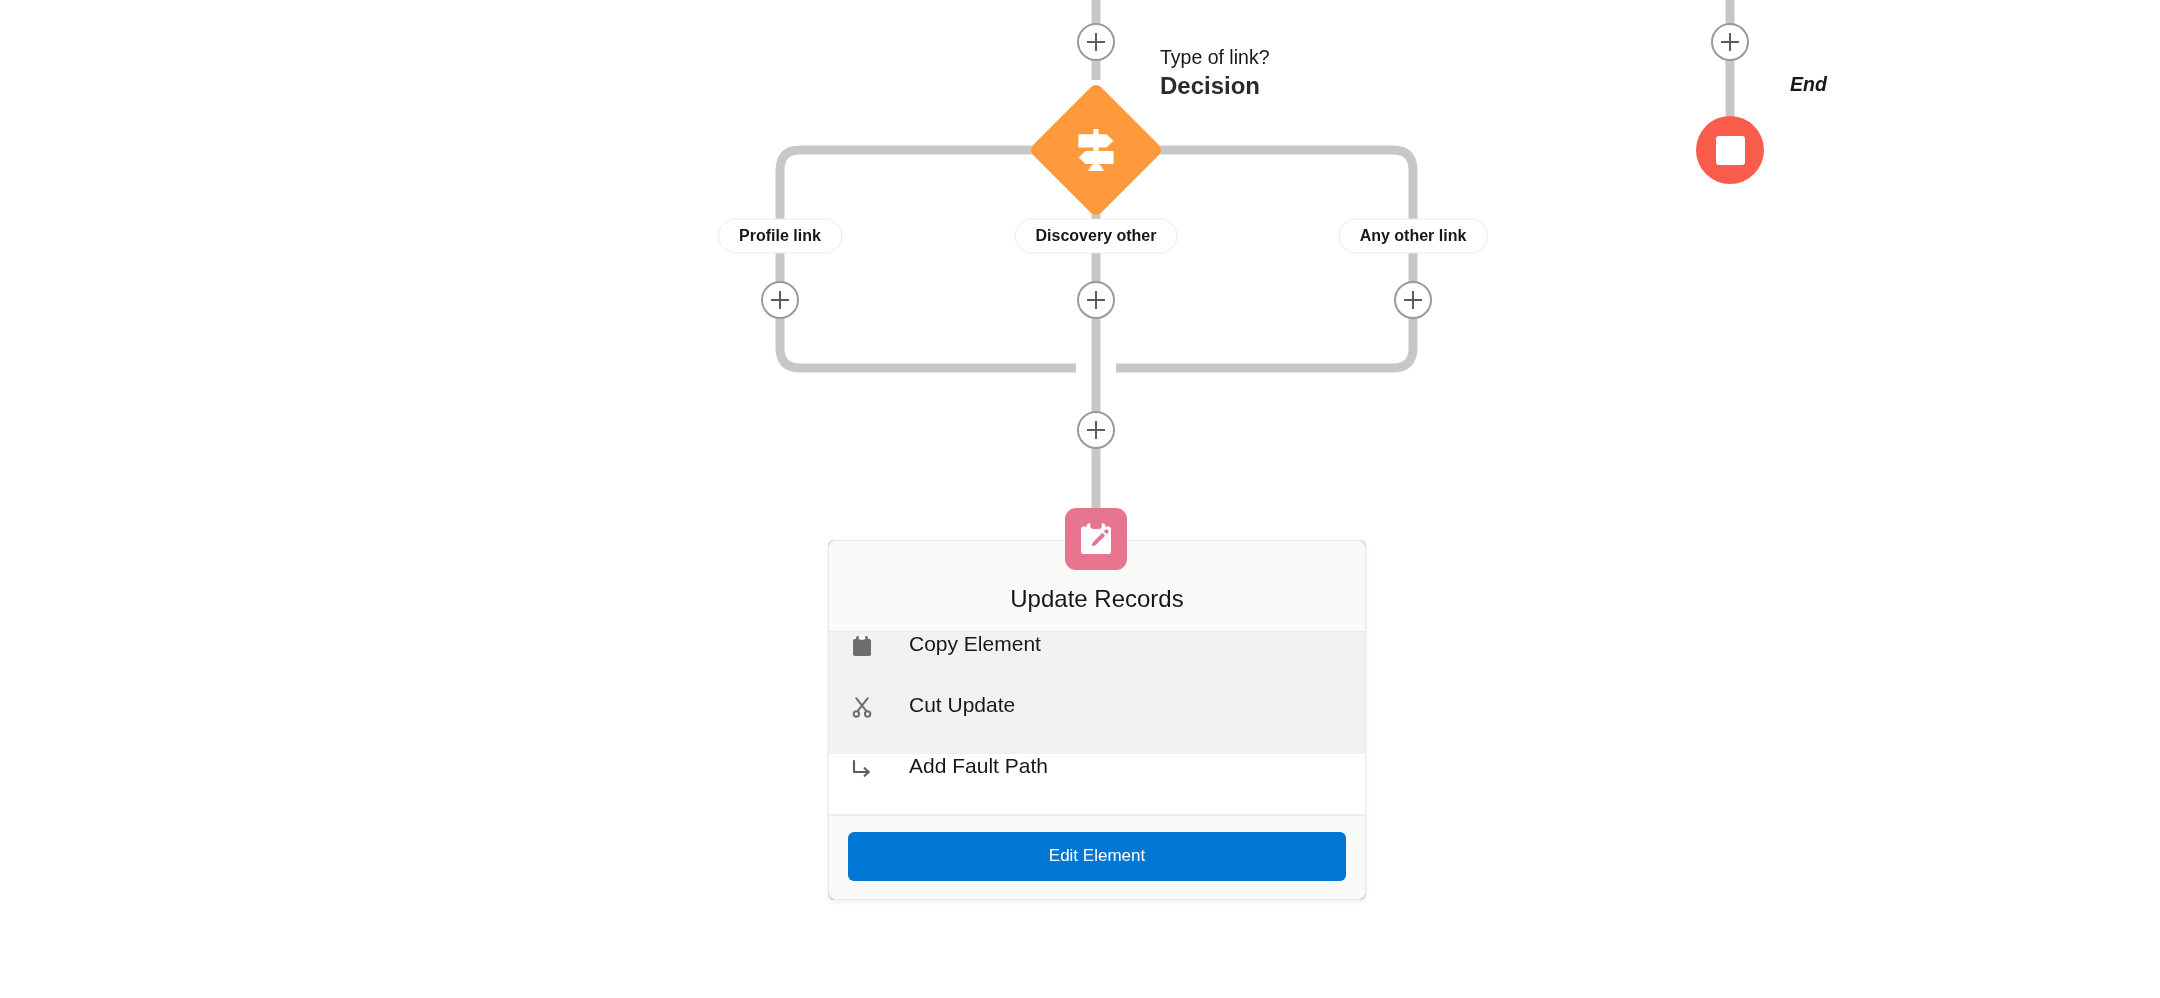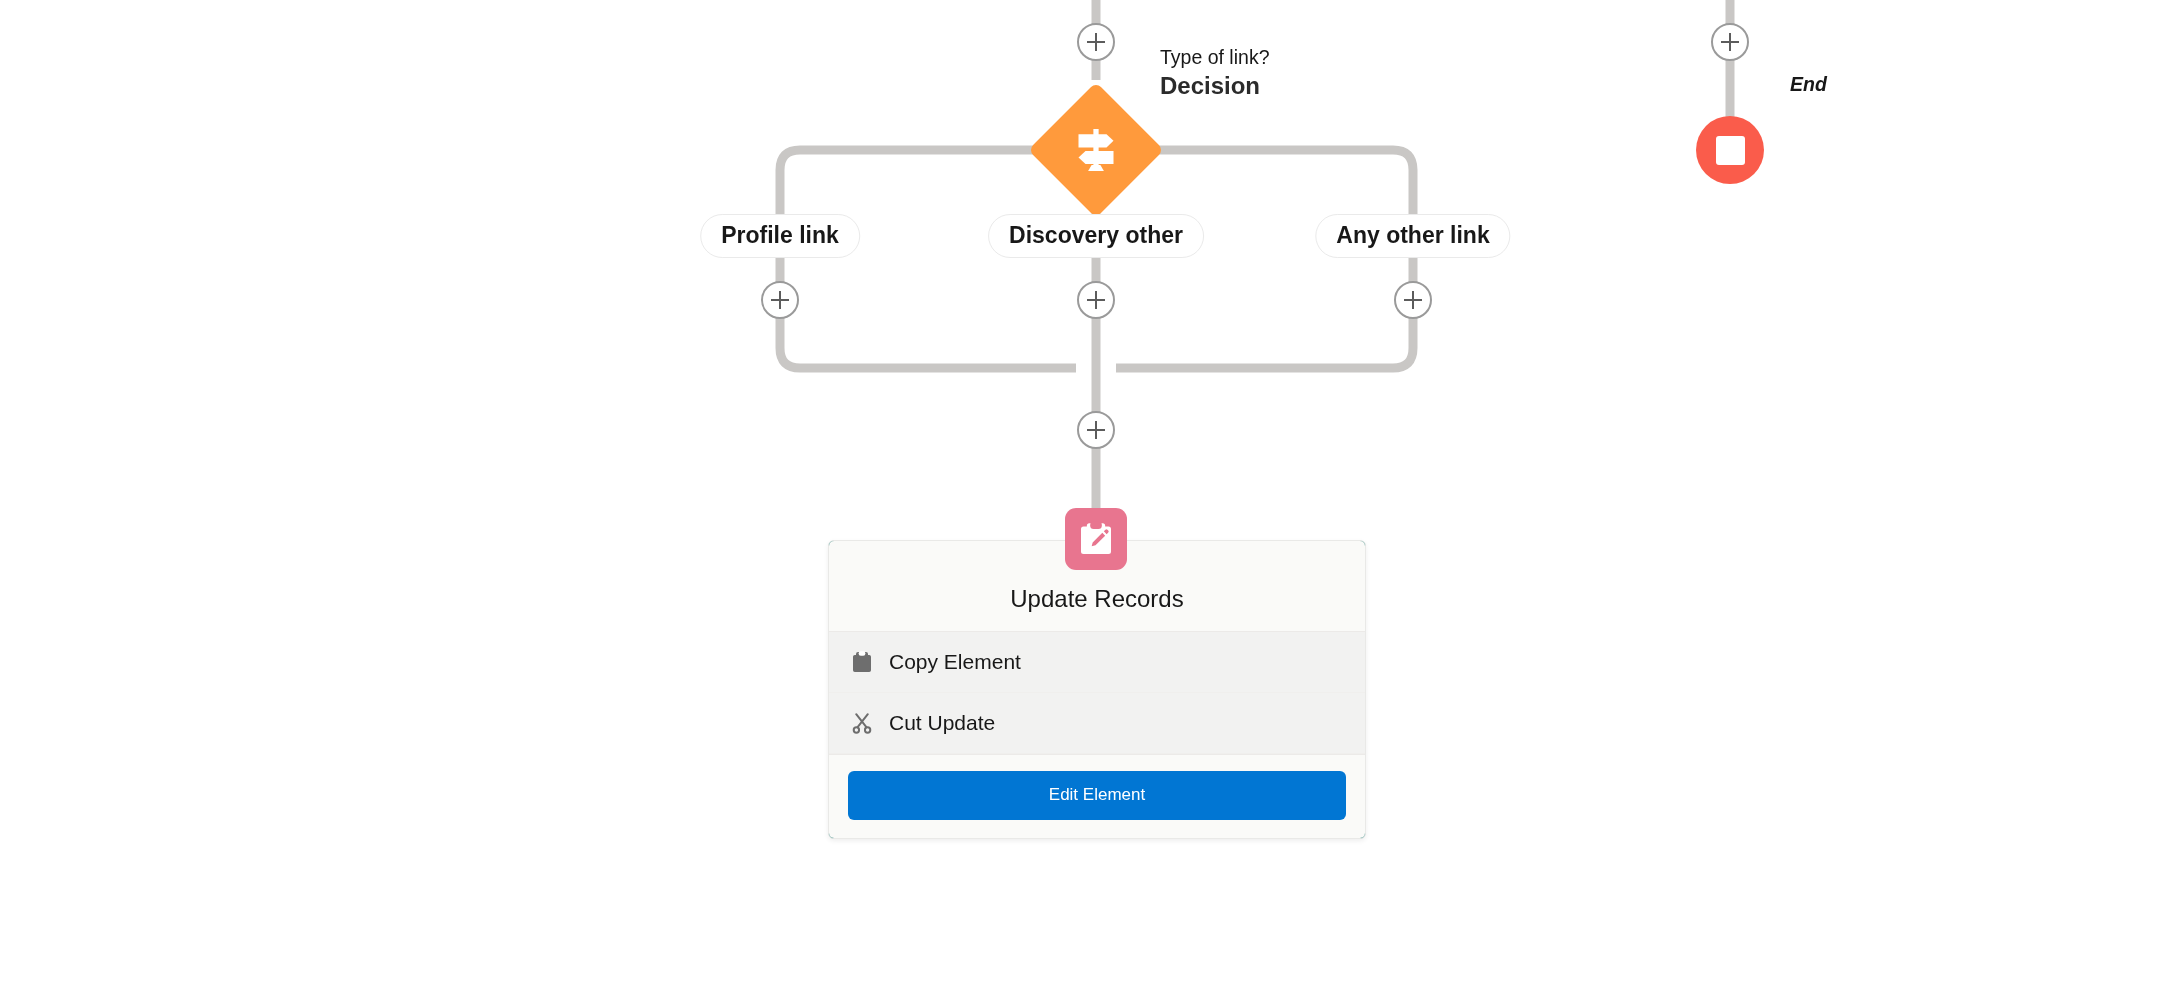--- a/index.html
+++ b/index.html
@@ -111,21 +111,21 @@
   }
 
   
   .branch-pill {
     position: absolute;
     transform: translate(-50%, -50%);
     background: #ffffff;
     border: 1.5px solid #eaeaea;
     border-radius: 22px;
     padding: 7px 20px 8px;
-    font-size: 23px;
+    font-size: 16px;
     font-weight: bold;
     color: #181818;
     white-space: nowrap;
     cursor: pointer;
     box-sizing: border-box;
   }
 
   
   .end-node {
     position: absolute;
@@ -196,26 +196,26 @@
   .ctx-title {
     font-size: 24px;
     color: #181818;
     font-weight: normal;
   }
   .ctx-items {
     background: #ffffff;
   }
   .ctx-item {
     display: flex;
-    align-items: center;
     height: 61px;
     padding: 0 19px;
     box-sizing: border-box;
     cursor: pointer;
     border-bottom: 1px solid #f0efed;
+    gap: 20px;
   }
   .ctx-item.hovered {
     background: #f2f2f1;
   }
   .ctx-item .ctx-icon {
     width: 27px;
     height: 27px;
     flex: 0 0 27px;
     margin-right: 14px;
     display: flex;
@@ -341,20 +341,29 @@
               <path d="M17.8 3.2 L7.6 16.2"></path>
             </g>
             <circle cx="6.4" cy="19.0" r="2.7" fill="none" stroke="#6e6e6e" stroke-width="2"></circle>
             <circle cx="17.6" cy="19.0" r="2.7" fill="none" stroke="#6e6e6e" stroke-width="2"></circle>
           </svg>
         </span>
         <span class="ctx-label">Cut Update</span>
       </div>
 
 
+      <div class="ctx-item">
+        <span class="ctx-icon">
+          <svg viewBox="0 0 24 24" width="24" height="24">
+            <path d="M4 5 L4 16 L18 16" fill="none" stroke="#5c5c5c" stroke-width="2.1" stroke-linecap="round" stroke-linejoin="round"></path>
+            <path d="M14.6 12.2 L18.8 16 L14.6 19.8" fill="none" stroke="#5c5c5c" stroke-width="2.1" stroke-linecap="round" stroke-linejoin="round"></path>
+          </svg>
+        </span>
+        <span class="ctx-label">Add Fault Path</span>
+      </div>
 
     </div>
 
     <div class="ctx-footer">
       <button class="edit-btn">Edit Element</button>
     </div>
   </div>
 
 </div>
 

